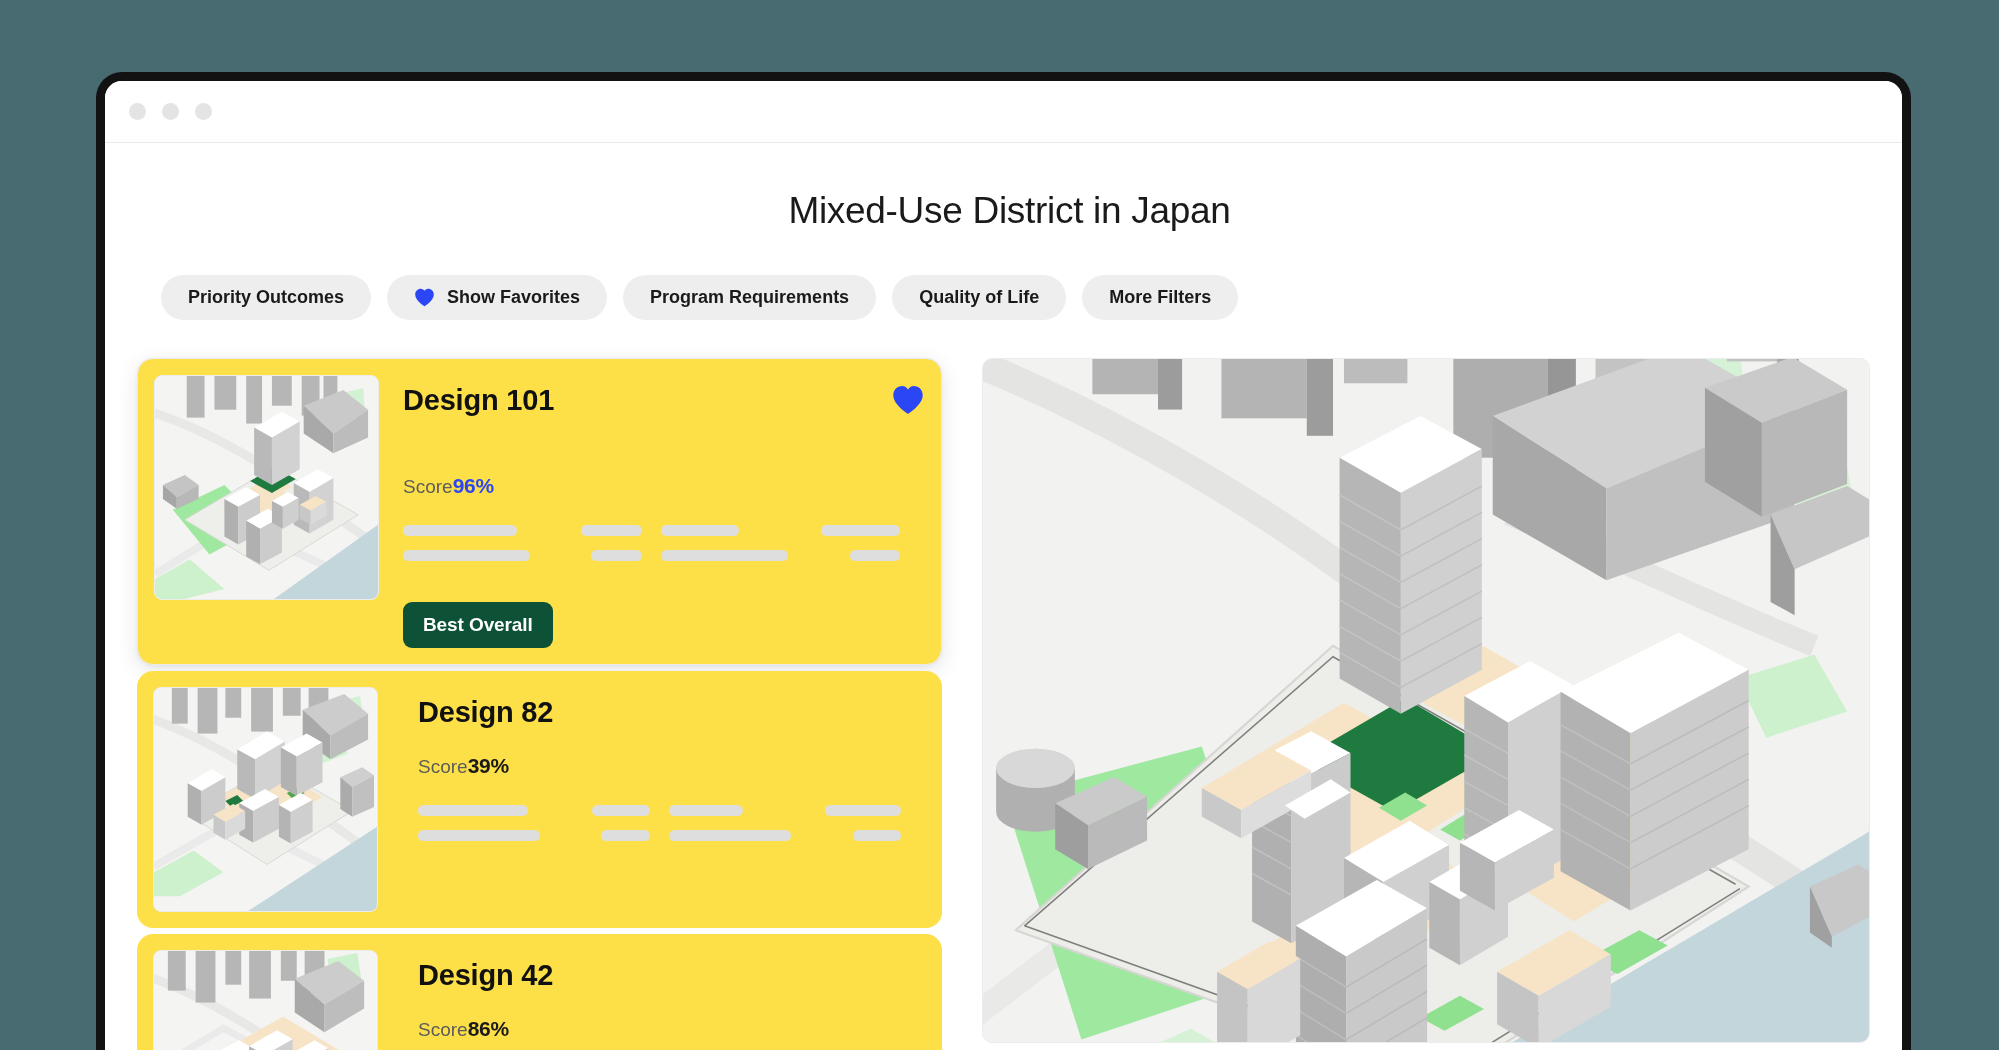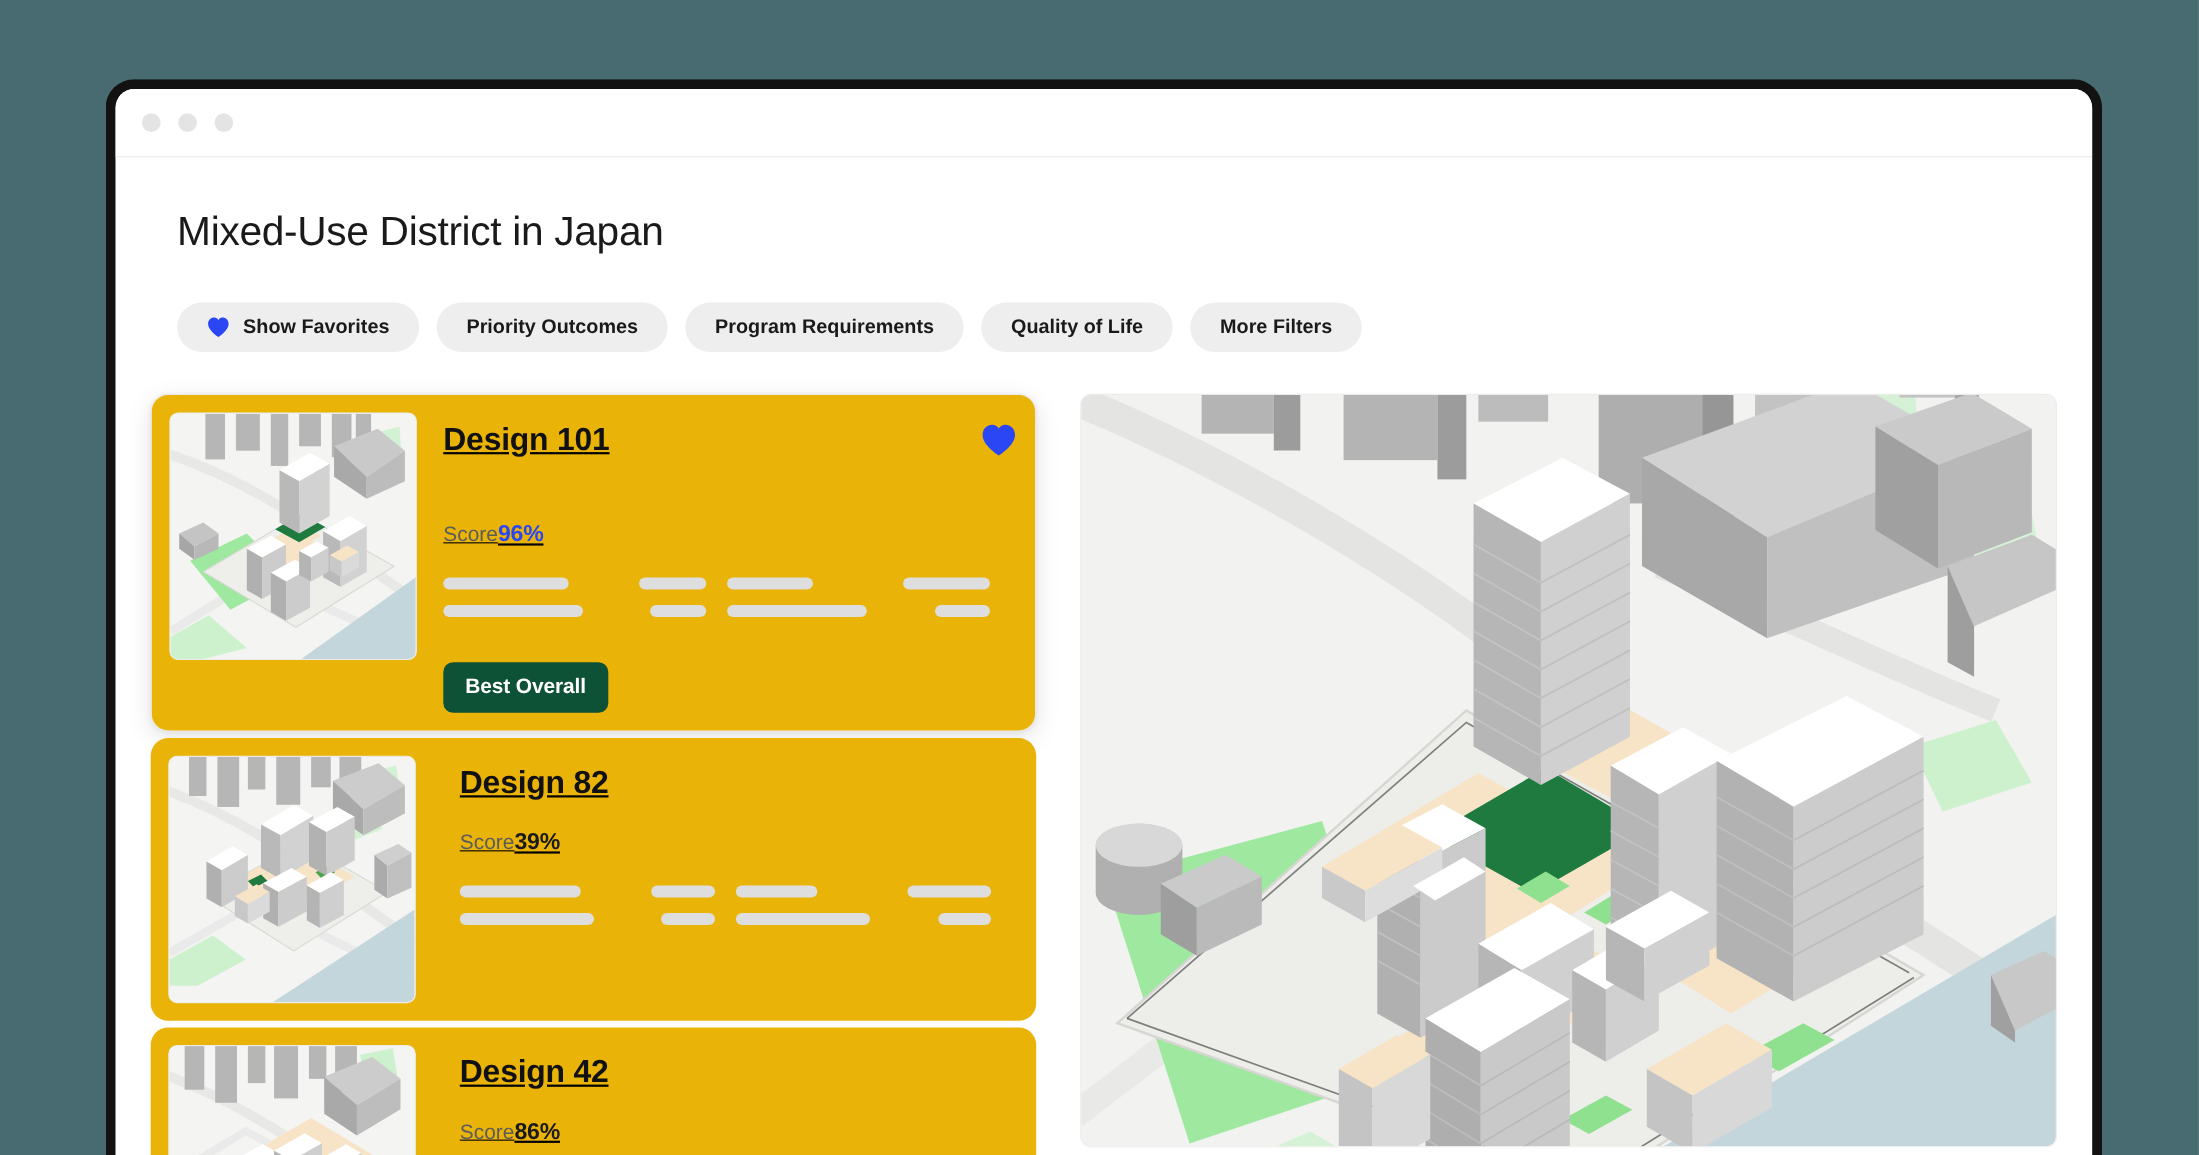--- a/index.html
+++ b/index.html
@@ -51,20 +51,21 @@
     position: relative;
     height: calc(100% - 63px);
     padding: 0 32px;
   }
 
   .page-header {
     display: flex;
     align-items: center;
     justify-content: space-between;
     padding: 46px 12px 0 24px;
+    flex-direction: column;
   }
 
   .page-title {
     font-size: 37px;
     font-weight: 400;
     color: #1a1a1a;
     letter-spacing: -0.3px;
     line-height: 1.2;
   }
 
@@ -116,23 +117,22 @@
     flex: none;
     position: relative;
   }
 
   
   .card {
     display: flex;
     gap: 24px;
     padding: 16px;
     border-radius: 16px;
-    background: #eab308;
+    background: #fde047;
     margin-bottom: 6px;
-    text-decoration: underline;
   }
   .card.selected {
     border: 1px solid #ebebeb;
     box-shadow: 0 6px 22px rgba(0,0,0,0.10), 0 1px 4px rgba(0,0,0,0.05);
   }
   .card.plain { padding: 16px; gap: 40px; }
 
   .thumb {
     width: 225px;
     height: 225px;
@@ -243,27 +243,27 @@
 
   <div class="page">
 
     <div class="page-header">
       <h1 class="page-title">Mixed-Use District in Japan</h1>
 
     </div>
 
     <div class="filters">
       <button class="pill">
+        <span>Priority Outcomes</span>
+      </button>
+      <button class="pill">
         <svg class="heart" viewBox="0 0 24 22">
           <path d="M12 21.3 C12 21.3 1.2 14.6 1.2 7.6 C1.2 3.6 4.1 0.8 7.6 0.8 C9.9 0.8 11.1 2 12 3.3 C12.9 2 14.1 0.8 16.4 0.8 C19.9 0.8 22.8 3.6 22.8 7.6 C22.8 14.6 12 21.3 12 21.3 Z" fill="#2b47f5"></path>
         </svg>
         <span>Show Favorites</span>
-      </button>
-      <button class="pill">
-        <span>Priority Outcomes</span>
       </button>
       <button class="pill">
         <span>Program Requirements</span>
       </button>
       <button class="pill">
         <span>Quality of Life</span>
       </button>
       <button class="pill">
         <span>More Filters</span>
       </button>

